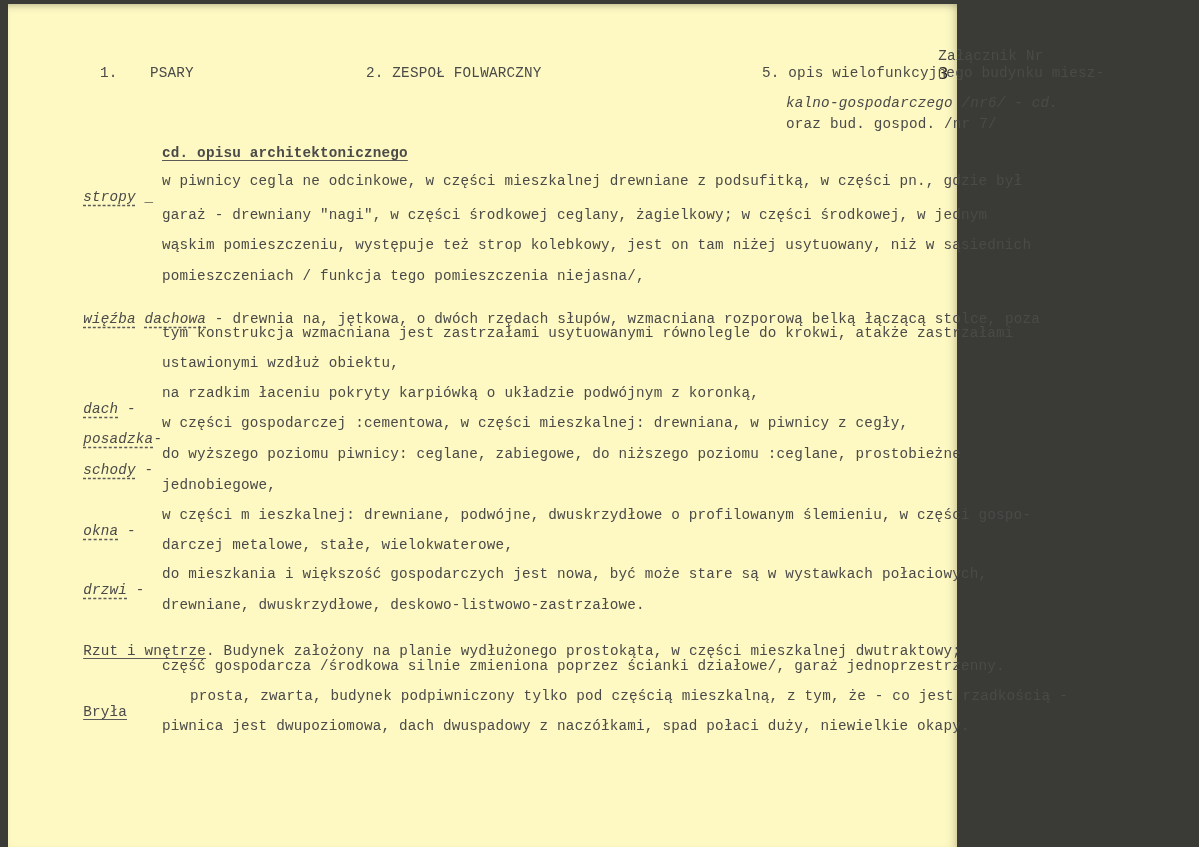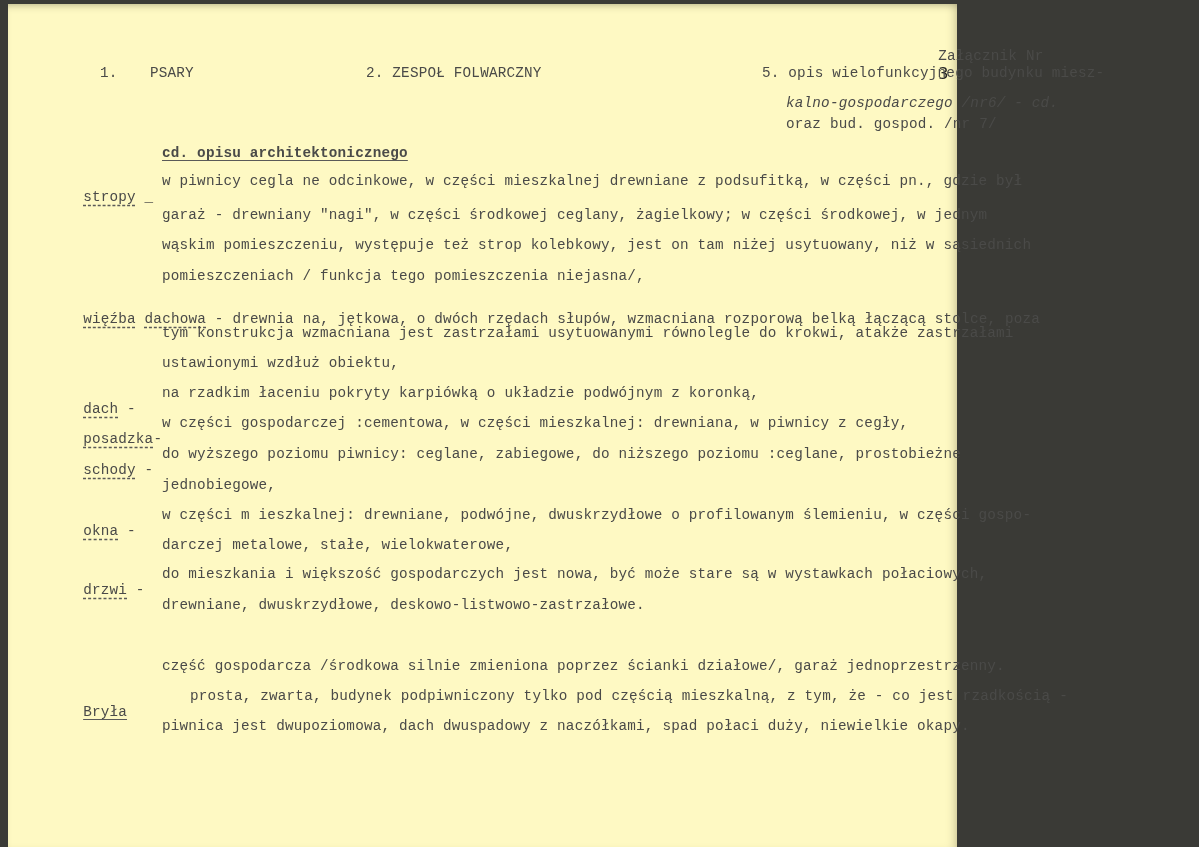--- a/index.html
+++ b/index.html
@@ -37,20 +37,21 @@
     }
     .label {
       position: absolute;
       white-space: pre;
     }
     .ul {
       text-decoration: underline;
       text-decoration-style: dashed;
       text-underline-offset: 4px;
       text-decoration-color: #5a5a58;
+      font-style: italic;
     }
     .ul-solid {
       text-decoration: underline;
       text-underline-offset: 3px;
       text-decoration-color: #5a5a58;
     }
     .line {
       position: absolute;
       left: 154px;
       white-space: pre;
@@ -110,20 +111,23 @@
   </div>
   <div class="line" style="top:503px;">w części m ieszkalnej: drewniane, podwójne, dwuskrzydłowe o profilowanym ślemieniu, w części gospo-</div>
   <div class="line" style="top:533px;">darczej metalowe, stałe, wielokwaterowe,</div>
 
   <div class="label" style="left:40px; top:562px;">
     <span class="ul">drzwi</span><span> -</span>
   </div>
   <div class="line" style="top:562px;">do mieszkania i większość gospodarczych jest nowa, być może stare są w wystawkach połaciowych,</div>
   <div class="line" style="top:593px;">drewniane, dwuskrzydłowe, deskowo-listwowo-zastrzałowe.</div>
 
+  <div class="label" style="left:40px; top:623px;">
+    <span class="ul-solid">Rzut i wnętrze</span><span>. Budynek założony na planie wydłużonego prostokąta, w części mieszkalnej dwutraktowy;</span>
+  </div>
   <div class="line" style="top:654px;">część gospodarcza /środkowa silnie zmieniona poprzez ścianki działowe/, garaż jednoprzestrzenny.</div>
 
   <div class="label" style="left:40px; top:684px;">
     <span class="ul-solid">Bryła</span>
   </div>
   <div class="line" style="top:684px;margin-left:28px;">prosta, zwarta, budynek podpiwniczony tylko pod częścią mieszkalną, z tym, że - co jest rzadkością -</div>
   <div class="line" style="top:714px;">piwnica jest dwupoziomowa, dach dwuspadowy z naczółkami, spad połaci duży, niewielkie okapy.</div>
 
 </div>
 

